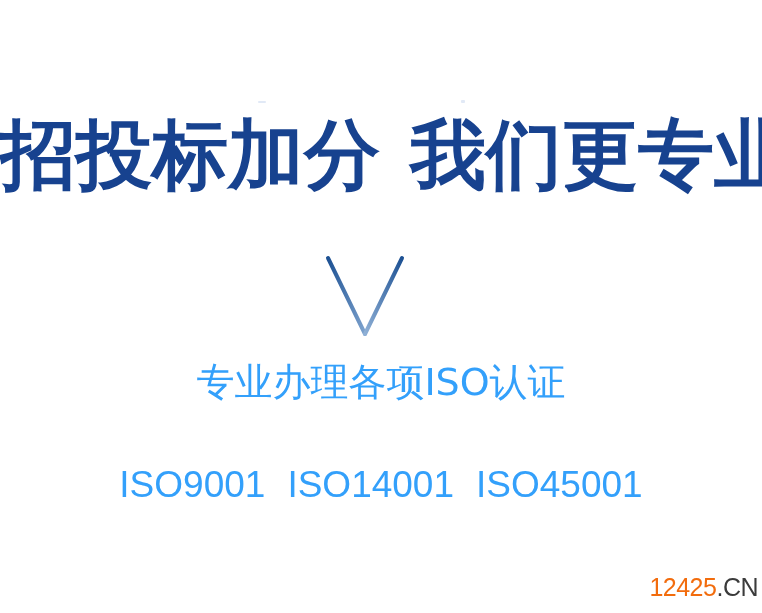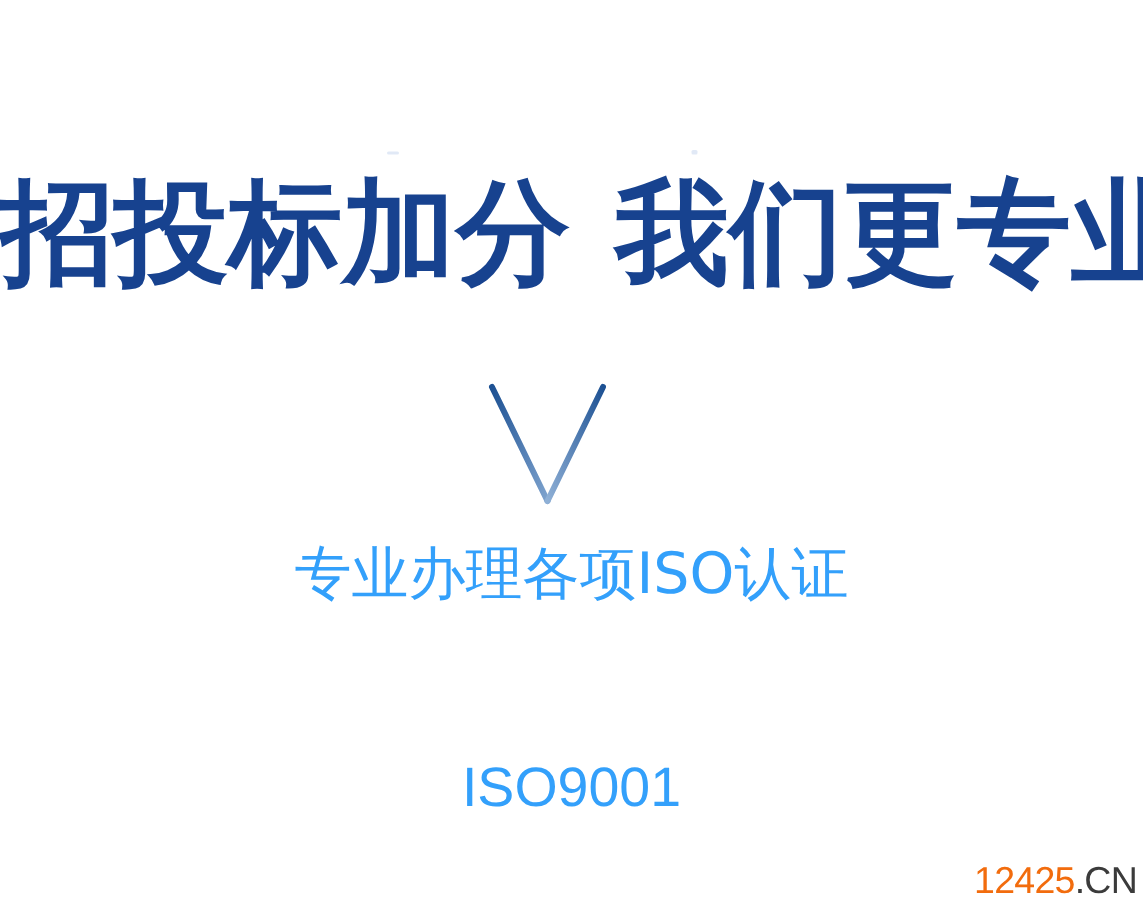--- a/index.html
+++ b/index.html
@@ -113,21 +113,20 @@
     display: flex;
     align-items: baseline;
     justify-content: center;
     gap: 22px;
     color: #33a0fb;
     font-family: "Liberation Sans", "DejaVu Sans", sans-serif;
     font-weight: 400;
     font-size: 37px;
     line-height: 46px;
     white-space: nowrap;
-    margin-top: 40px;
   }
   .standards .std-item { letter-spacing: 0px; }
 
   
   .watermark {
     position: absolute;
     right: 4px;
     bottom: 12px;
     font-family: "Liberation Sans", "DejaVu Sans", sans-serif;
     font-weight: 400;
@@ -165,19 +164,21 @@
       </linearGradient>
     </defs>
     <path d="M18 8 L55 84" stroke="url(#chevGradLeft)" stroke-width="4" fill="none" stroke-linecap="round"></path>
     <path d="M92 8 L55 84" stroke="url(#chevGradRight)" stroke-width="4" fill="none" stroke-linecap="round"></path>
   </svg>
 
   <div class="caption">专业办理各项ISO认证</div>
 
   <div class="standards">
     <span class="std-item">ISO9001</span>
+    <span class="std-item">ISO14001</span>
+    <span class="std-item">ISO45001</span>
   </div>
 
   <div class="watermark">
     <span class="wm-num">12425</span><span class="wm-tld">.CN</span>
   </div>
 
 </div>
 
 </body></html>

